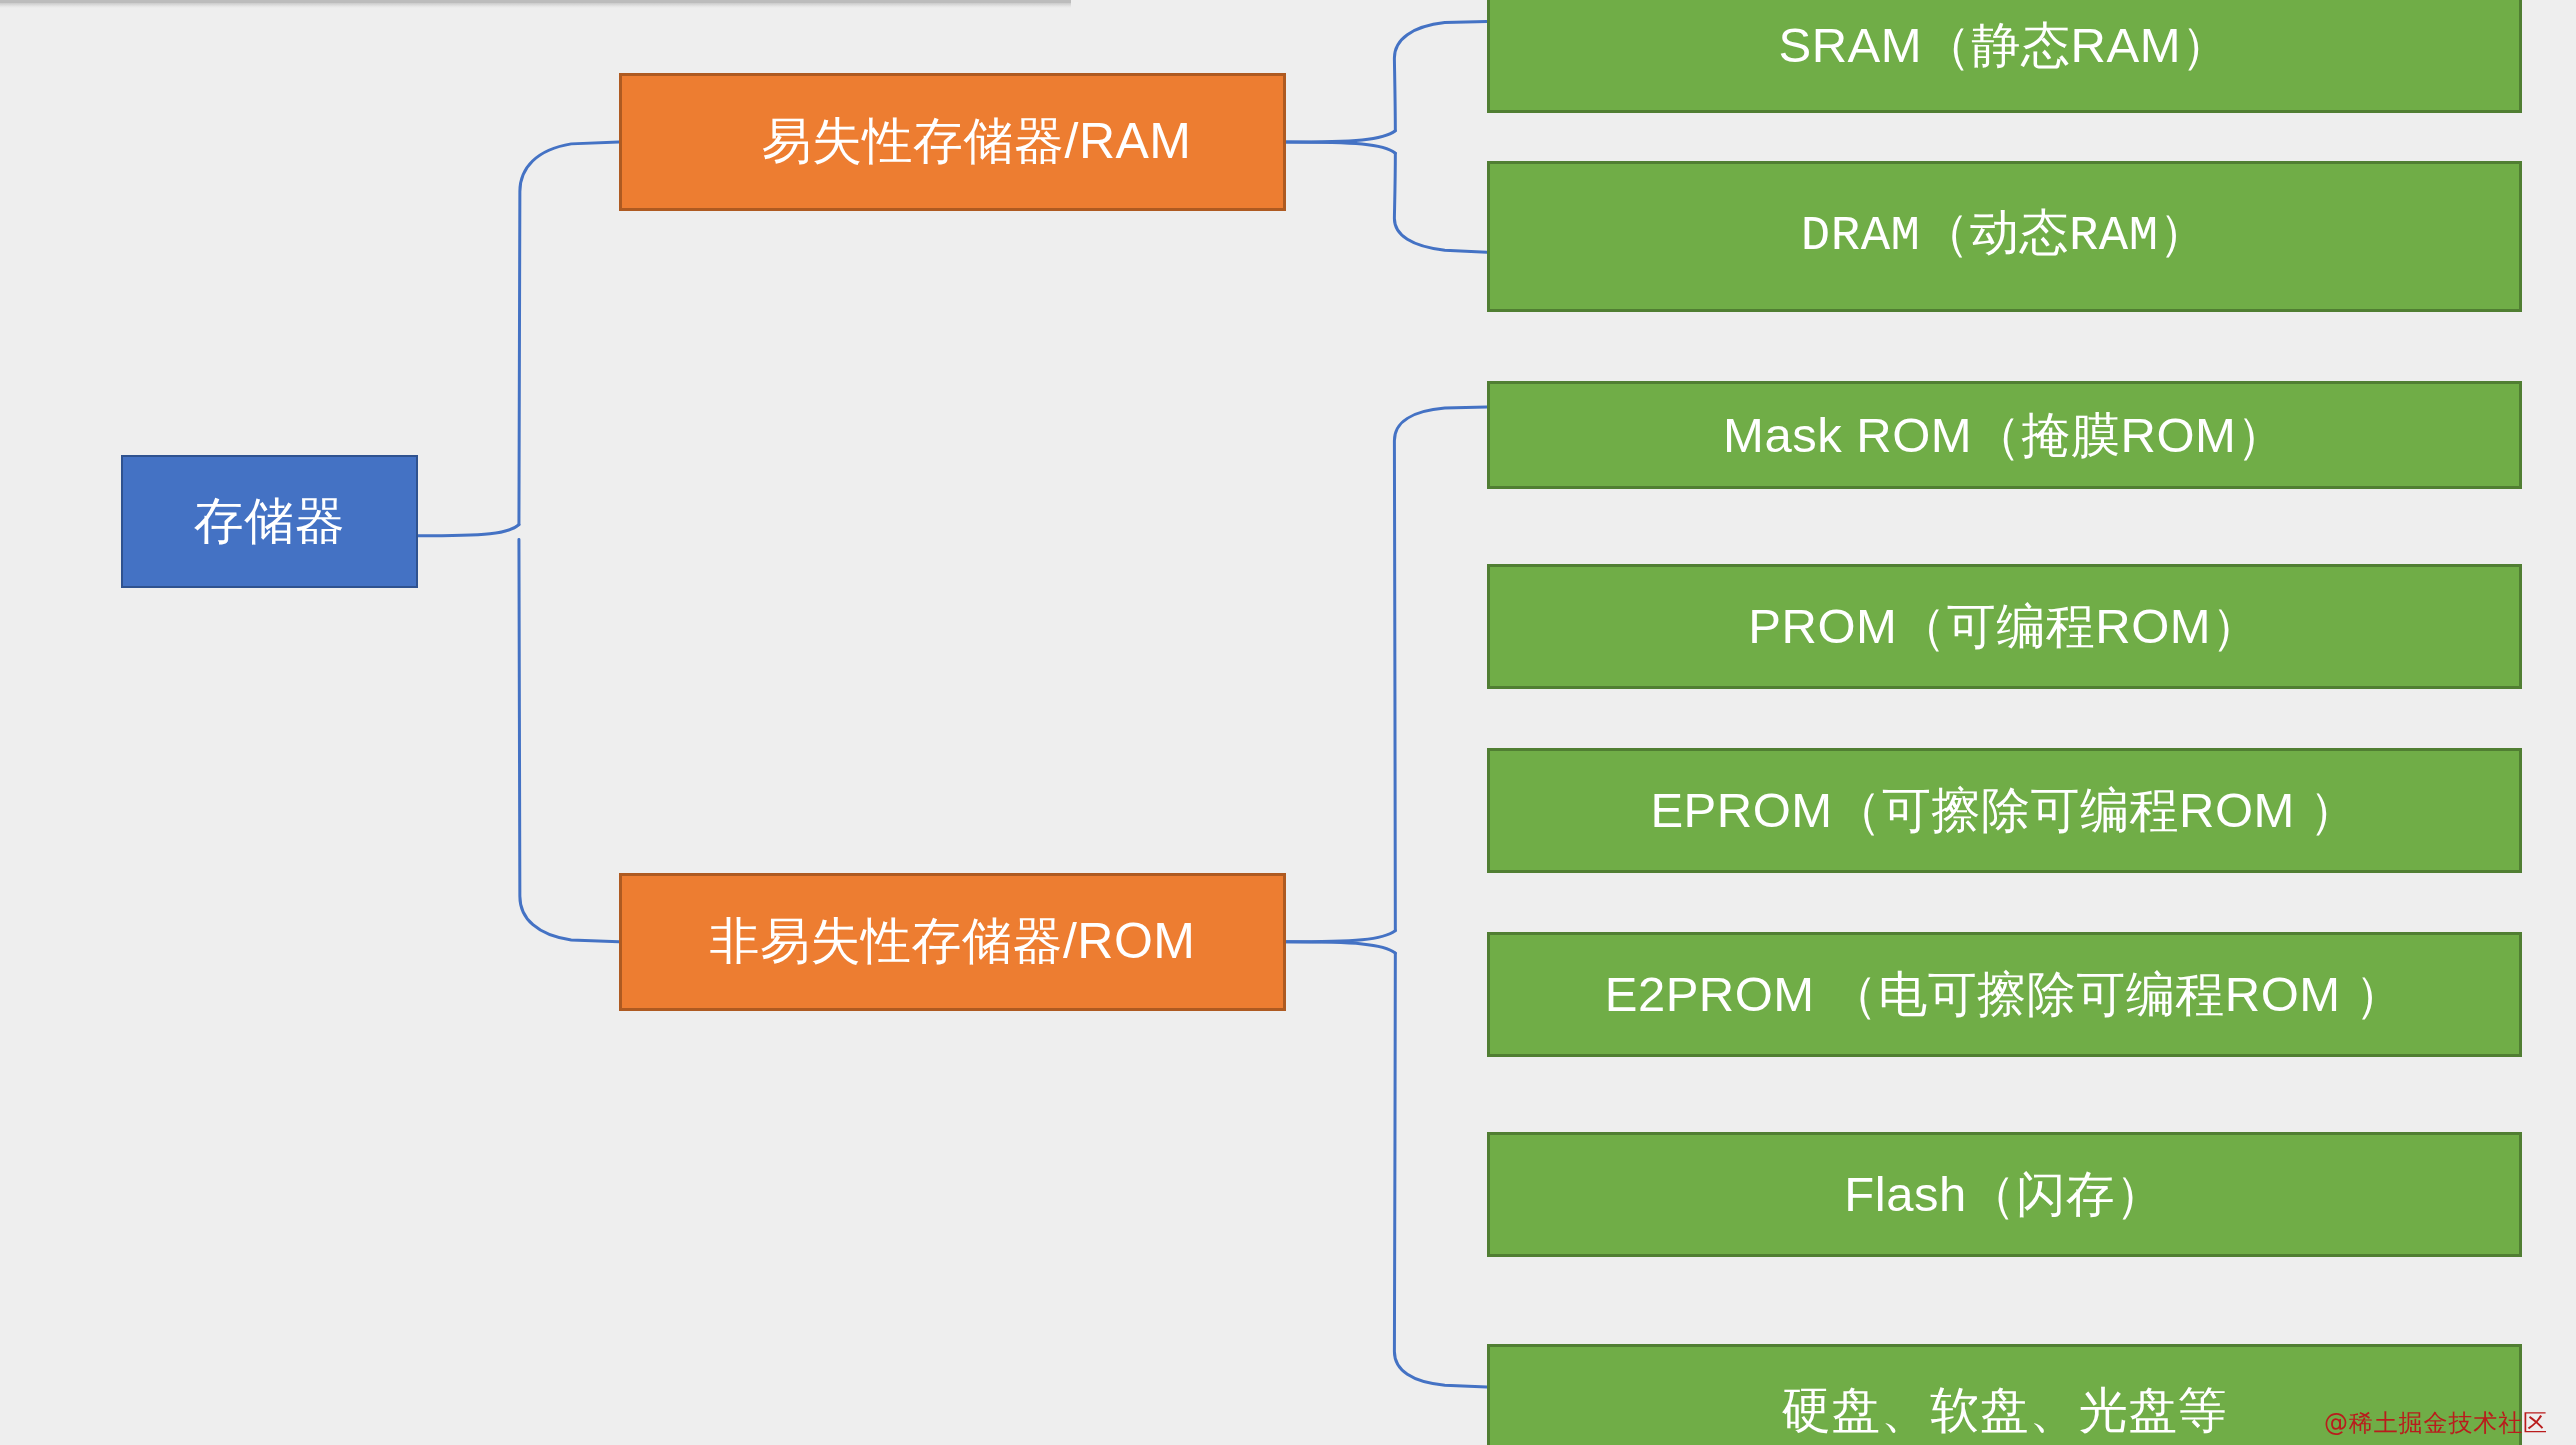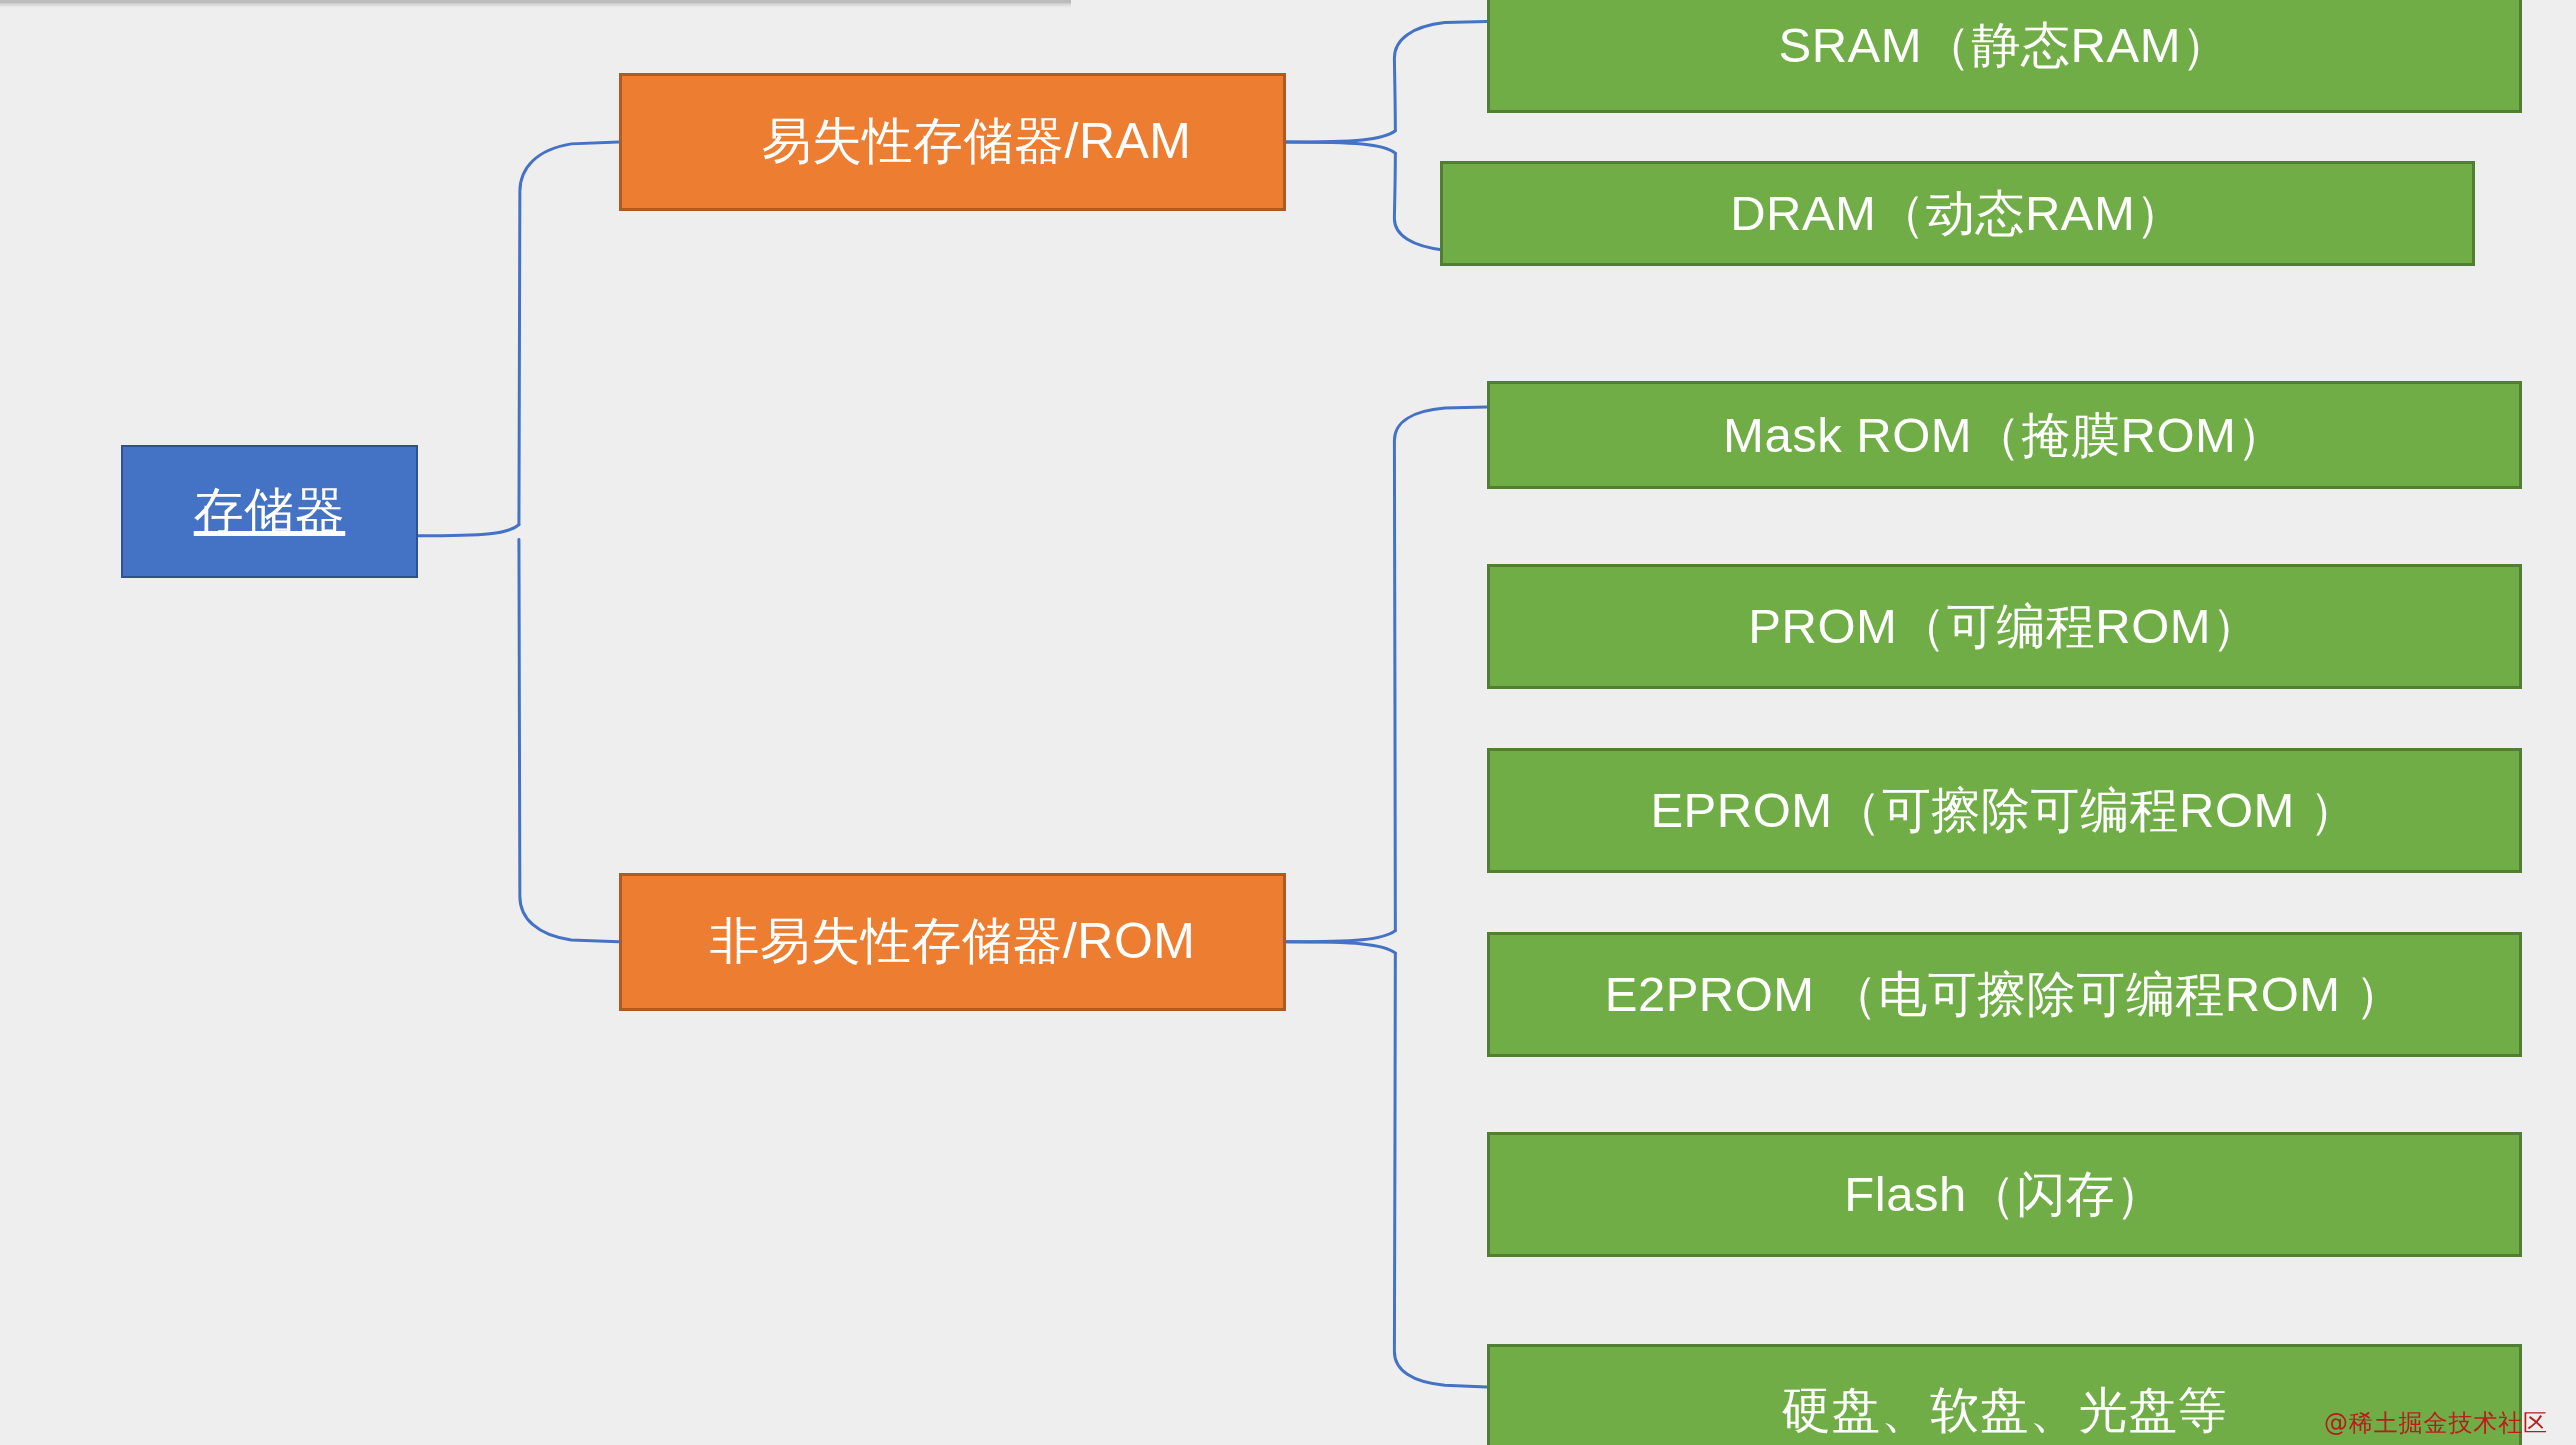--- a/index.html
+++ b/index.html
@@ -115,37 +115,37 @@
       <path d="M 1495 997 C 1495 900 1494 500 1494 472
                C 1494 452 1513 440 1548 437
                L 1593 436"></path>
       <path d="M 1378 1009 C 1452 1009 1482 1011 1495 1021"></path>
       <path d="M 1495 1021 C 1495 1120 1494 1420 1494 1448
                C 1494 1468 1513 1481 1548 1484
                L 1593 1486"></path>
     </g>
   </svg>
 
-  <div class="node node-root" style="left:121px; top:445px; width:297px; height:133px;text-decoration:underline;">
+  <div class="node node-root" style="left:121px; top:455px; width:297px; height:133px;">
     <span>存储器</span>
   </div>
 
   <div class="node node-branch" style="left:619px; top:73px; width:667px; height:138px;padding-left:48px;">
     <span>易失性存储器/RAM</span>
   </div>
 
   <div class="node node-branch" style="left:619px; top:873px; width:667px; height:138px;text-align:center;">
     <span>非易失性存储器/ROM</span>
   </div>
 
   <div class="node node-leaf" style="left:1487px; top:-22.4px; width:1035px; height:135px;">
     <span>SRAM（静态RAM）</span>
   </div>
 
-  <div class="node node-leaf" style="left:1440px; top:161px; width:1035px; height:105px;">
+  <div class="node node-leaf" style="left:1487px; top:161px; width:1035px; height:151px;font-family:Liberation Mono, monospace;">
     <span>DRAM（动态RAM）</span>
   </div>
 
   <div class="node node-leaf" style="left:1487px; top:381px; width:1035px; height:108px;">
     <span>Mask ROM（掩膜ROM）</span>
   </div>
 
   <div class="node node-leaf" style="left:1487px; top:564px; width:1035px; height:125px;">
     <span>PROM（可编程ROM）</span>
   </div>

